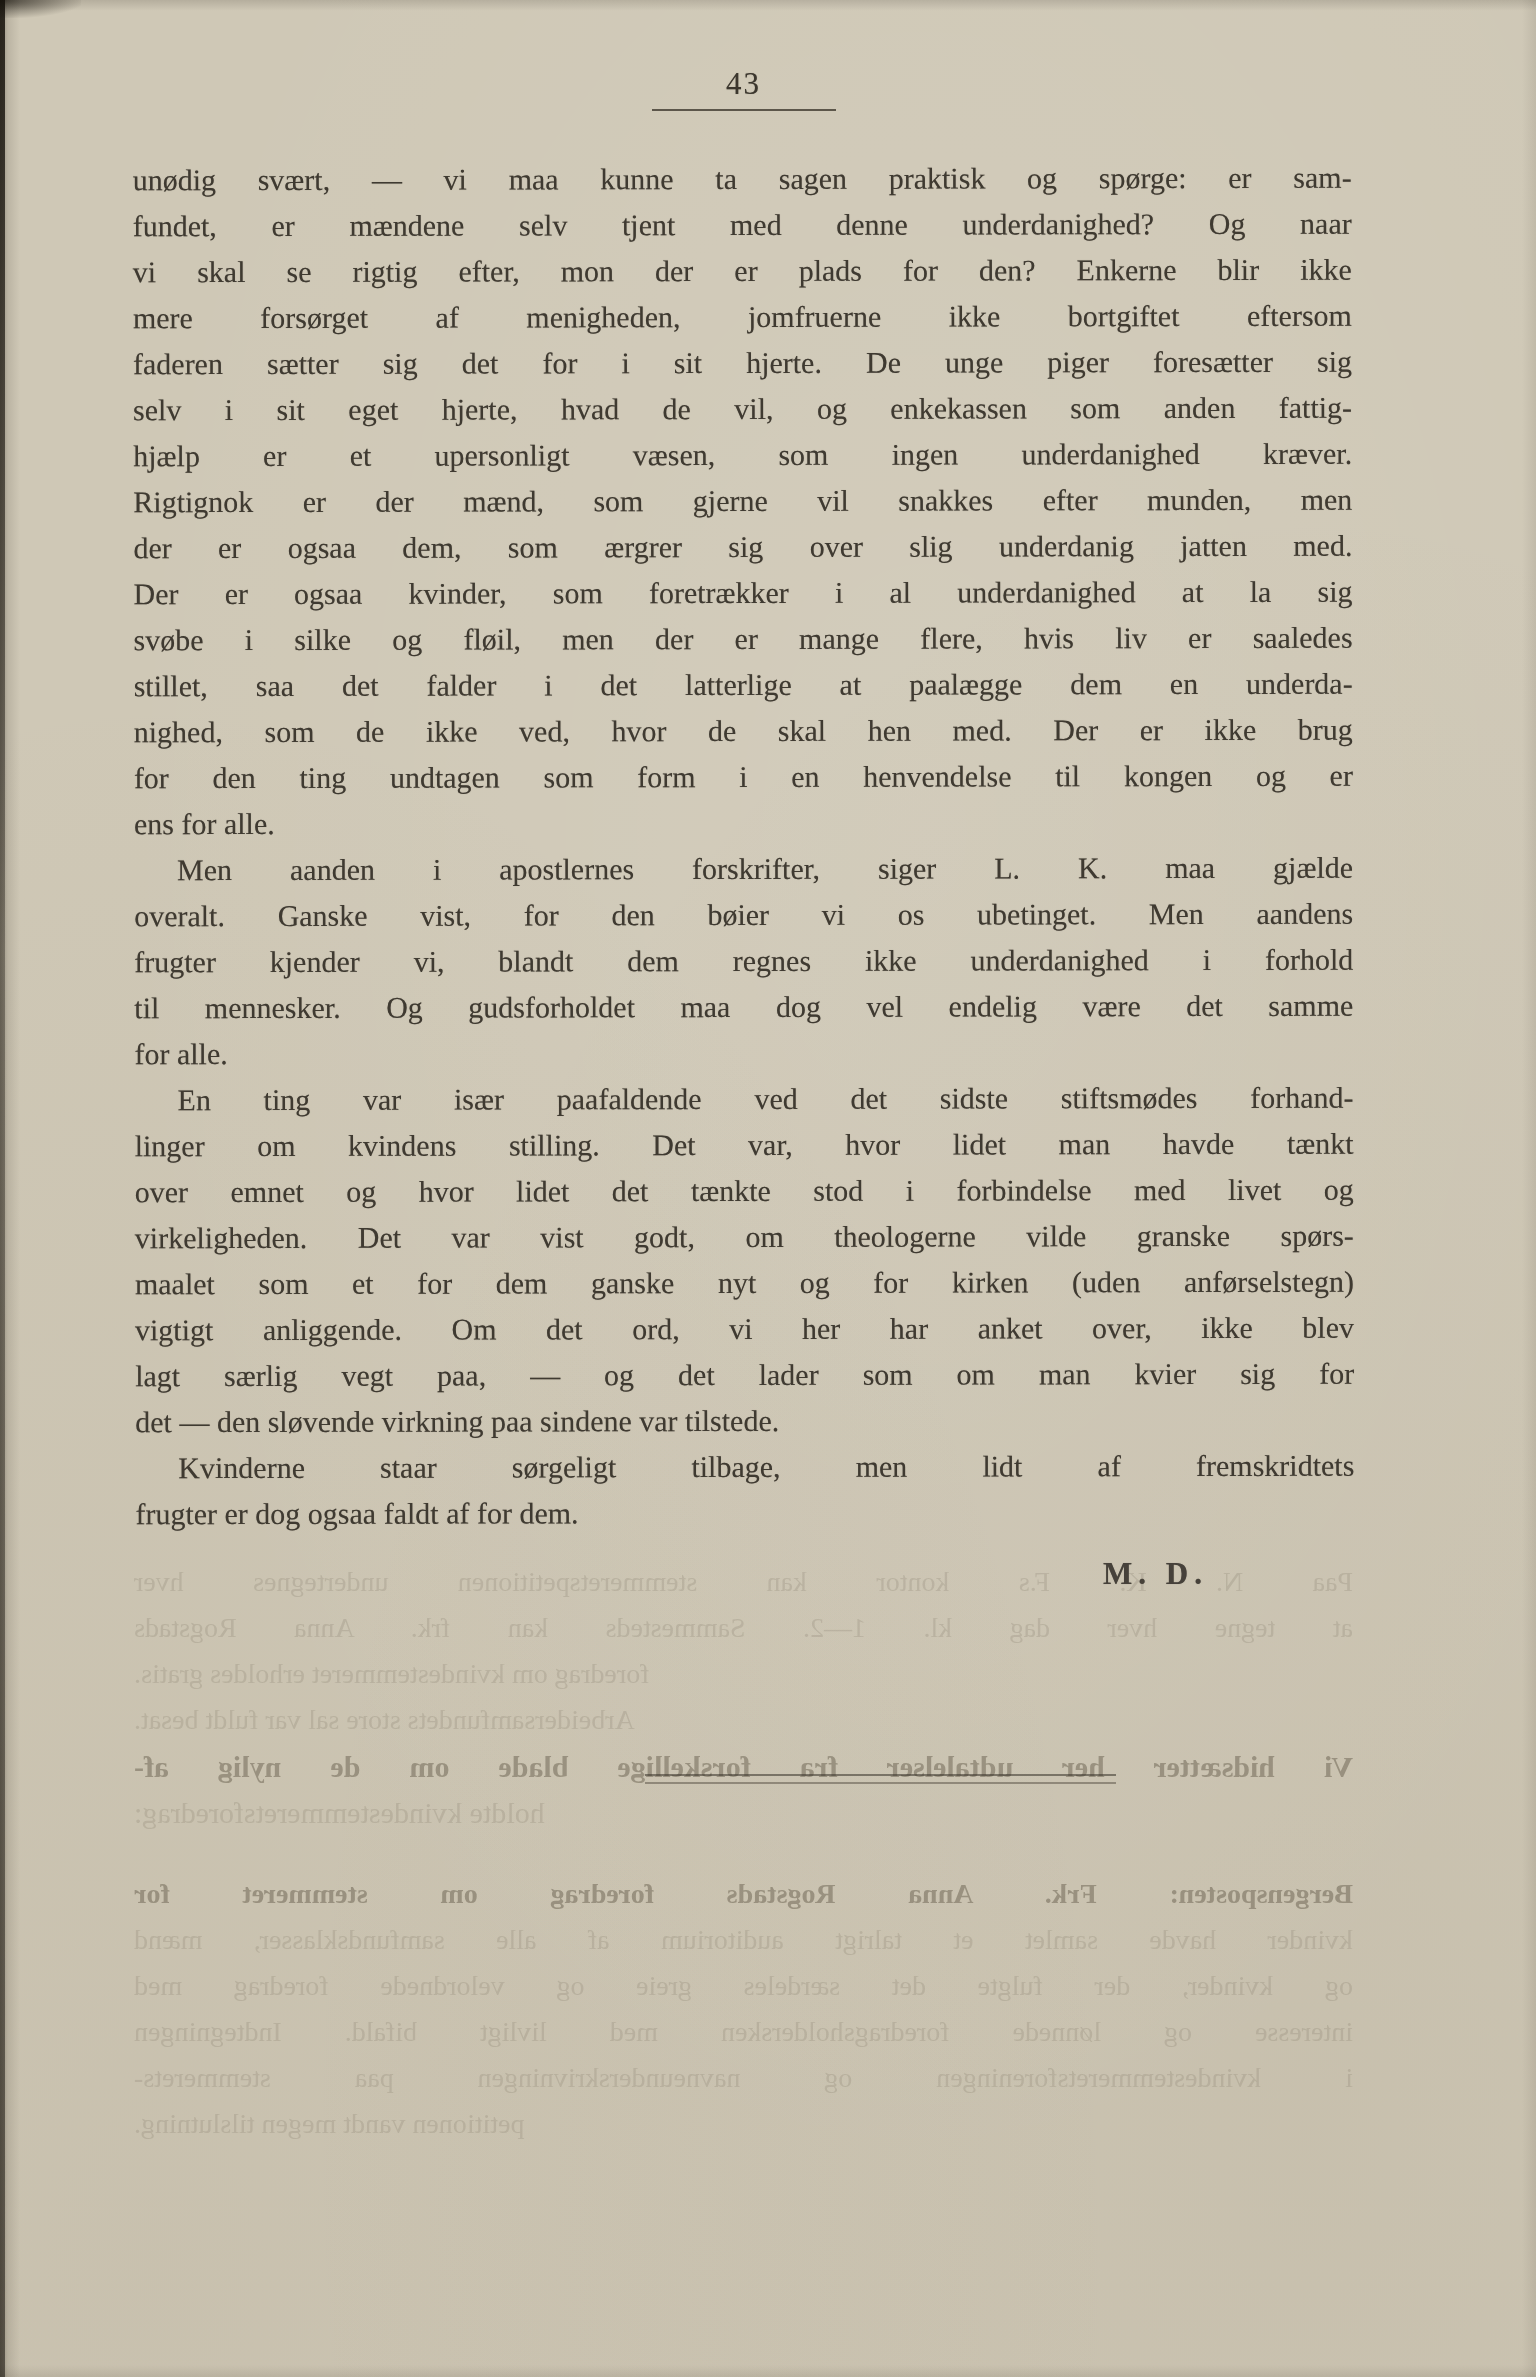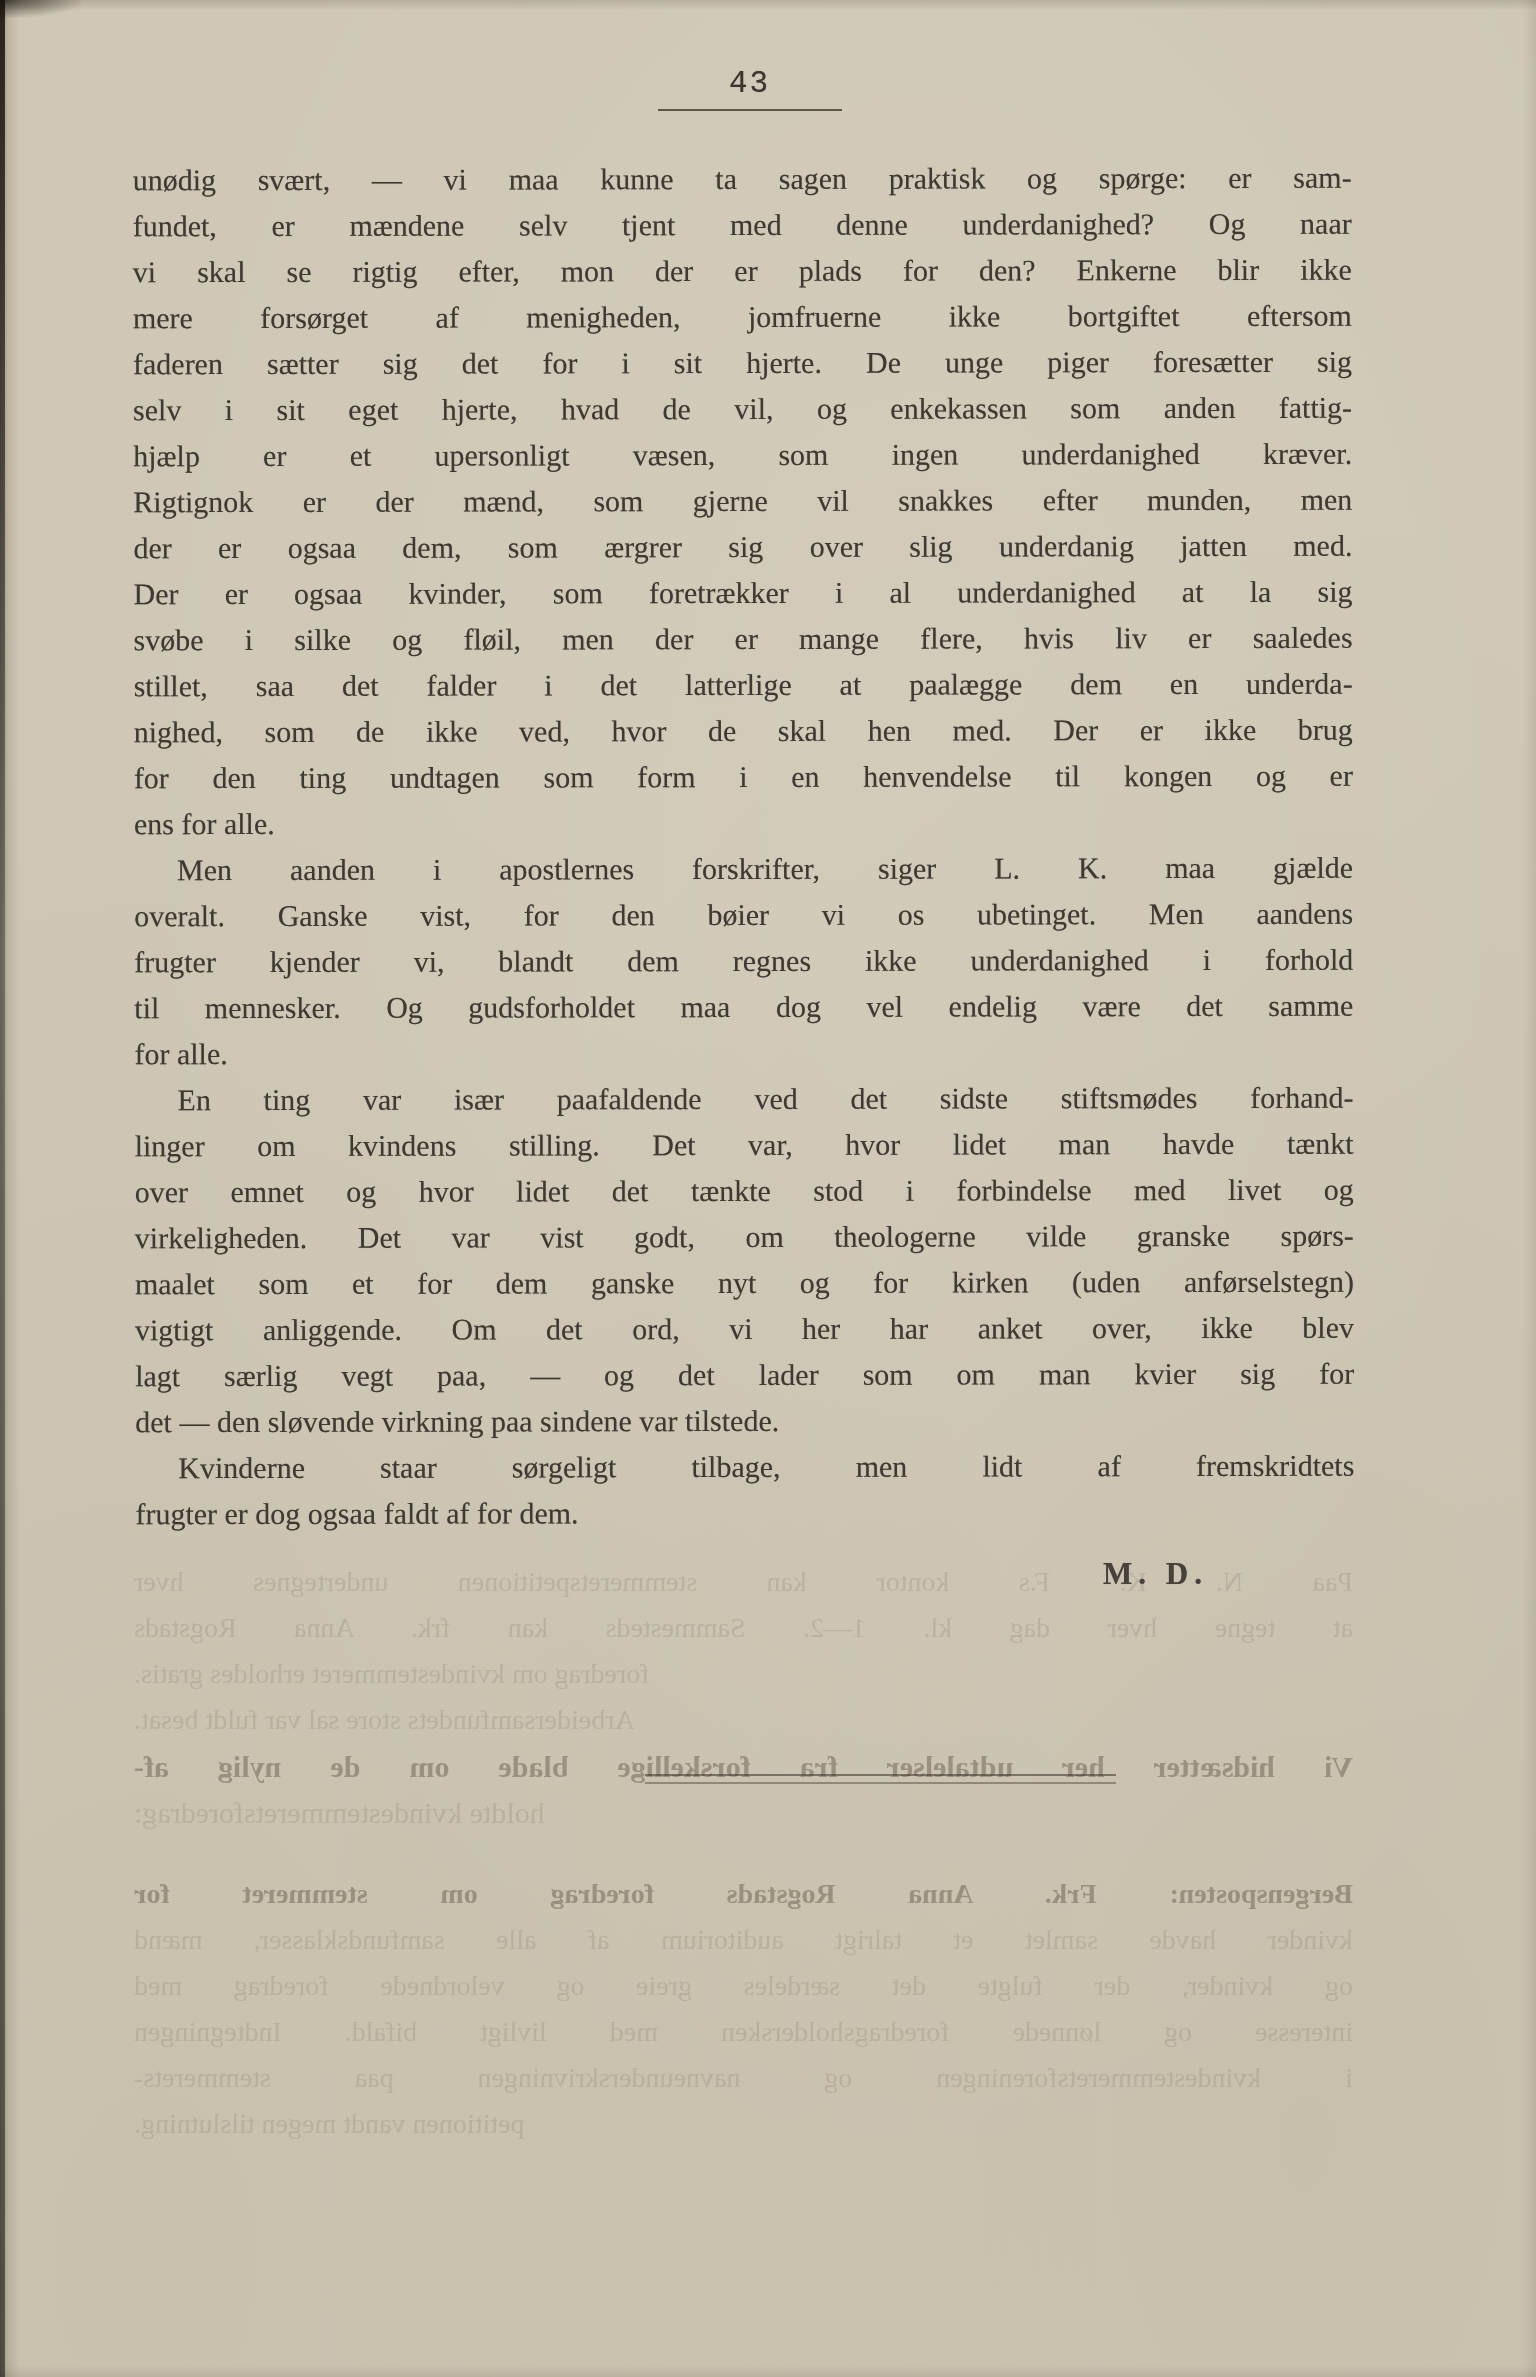--- a/index.html
+++ b/index.html
@@ -32,24 +32,23 @@
   }
   .scan-corner {
     position: absolute;
     left: 0; top: 0;
     width: 81px; height: 17.5px;
     background: radial-gradient(ellipse at 0% 0%, rgba(20,16,10,0.7), transparent 75%);
   }
   .page-header {
     position: absolute;
     top: 66px;
-    left: 140px;
+    left: 134px;
     width: 1219px;
     text-align: center;
-    font-family: Liberation Mono, monospace;
   }
   .page-number {
     font-size: 31px;
     line-height: 35px;
     letter-spacing: 2px;
     color: #3c372e;
     text-shadow: 0 0 0.7px rgba(60,55,46,0.5);
   }
   .header-rule {
     width: 184px;

